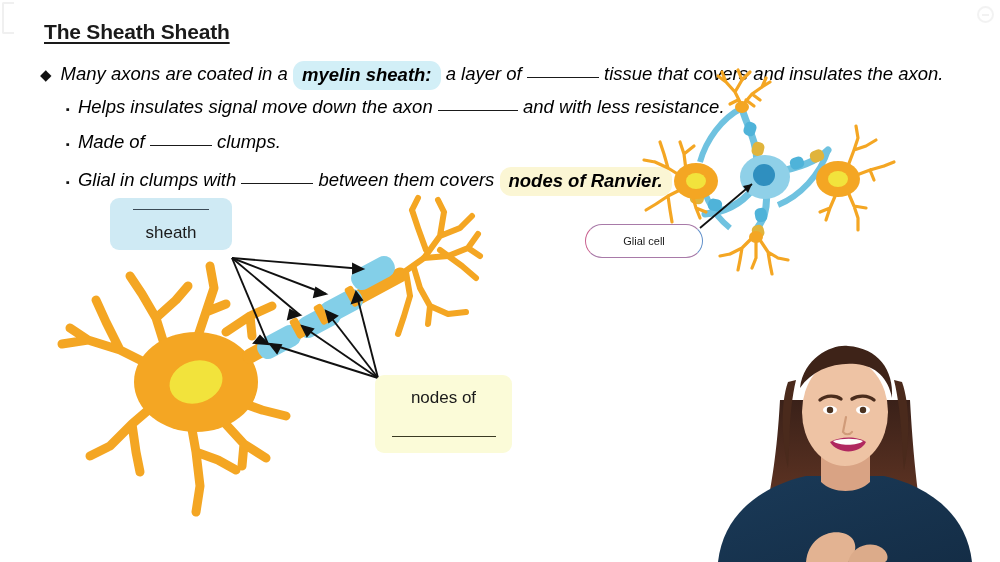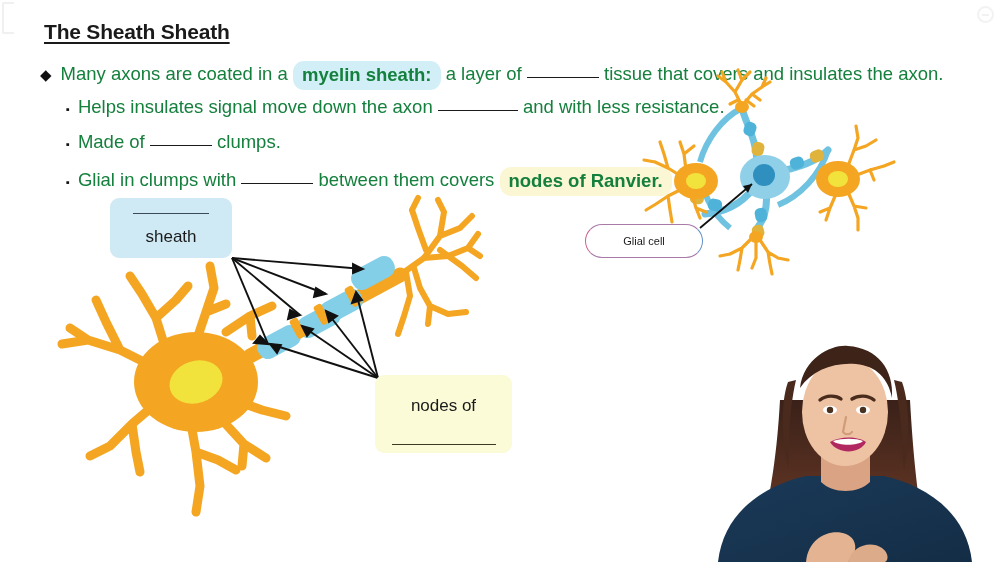--- a/index.html
+++ b/index.html
@@ -71,21 +71,22 @@
     margin-right: 9px;
     color: #111;
   }
   .bullet-glyph.sub {
     font-size: 11px;
     margin-right: 8px;
   }
   .bullet-text {
     font-size: 18.5px;
     line-height: 1.2;
-    color: #15803d;
+    color: #000000;
+    font-style: italic;
   }
   #bullet-main   { left: 40px; top: 60px; }
   #bullet-sub-1  { left: 66px; top: 96px; }
   #bullet-sub-2  { left: 66px; top: 131px; }
   #bullet-sub-3  { left: 66px; top: 166px; }
 
   .blank-line {
     display: inline-block;
     border-bottom: 1.6px solid #1a1a1a;
     vertical-align: baseline;
@@ -115,35 +116,35 @@
     border-radius: 9px;
     font-size: 17px;
     color: #1a1a1a;
     display: flex;
     flex-direction: column;
     justify-content: center;
     align-items: center;
   }
   #callout-sheath {
     left: 110px; top: 198px;
-    width: 122px; height: 60px;
+    width: 122px; height: 52px;
     background: #cfeaf4;
     padding-top: 4px;
   }
   #callout-sheath .answer-rule {
     width: 76px;
     border-bottom: 1.8px solid #3a4a56;
     margin-bottom: 13px;
   }
   #callout-nodes {
     left: 375px; top: 375px;
     width: 137px; height: 78px;
     background: #fbfbd8;
     justify-content: flex-start;
-    padding-top: 21px;
+    padding-top: 13px;
   }
   #callout-nodes .answer-rule {
     width: 104px;
     border-bottom: 1.8px solid #3a3a22;
     margin-top: 28px;
   }
   #callout-glial {
     left: 585px; top: 224px;
     width: 118px; height: 34px;
     border-radius: 17px;

